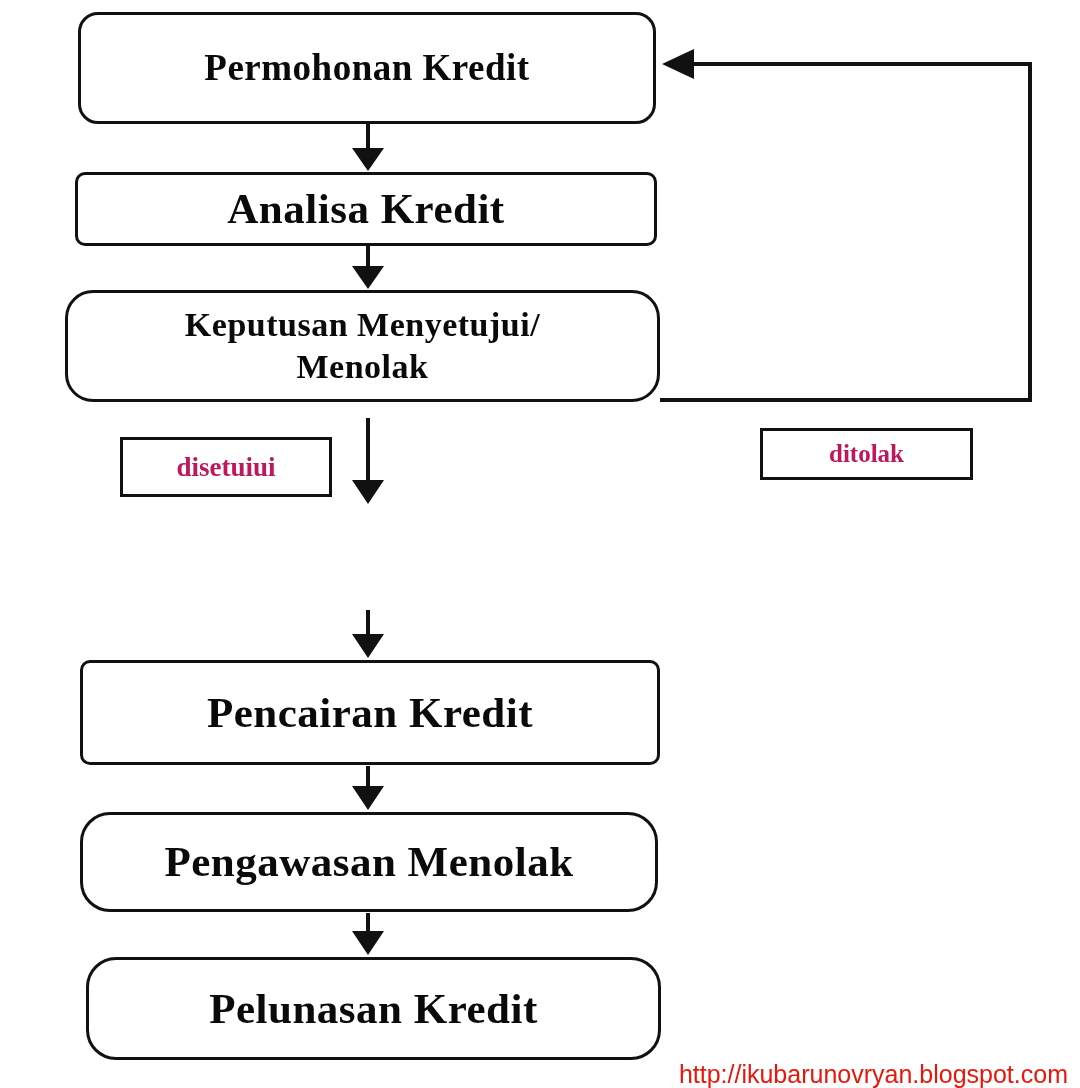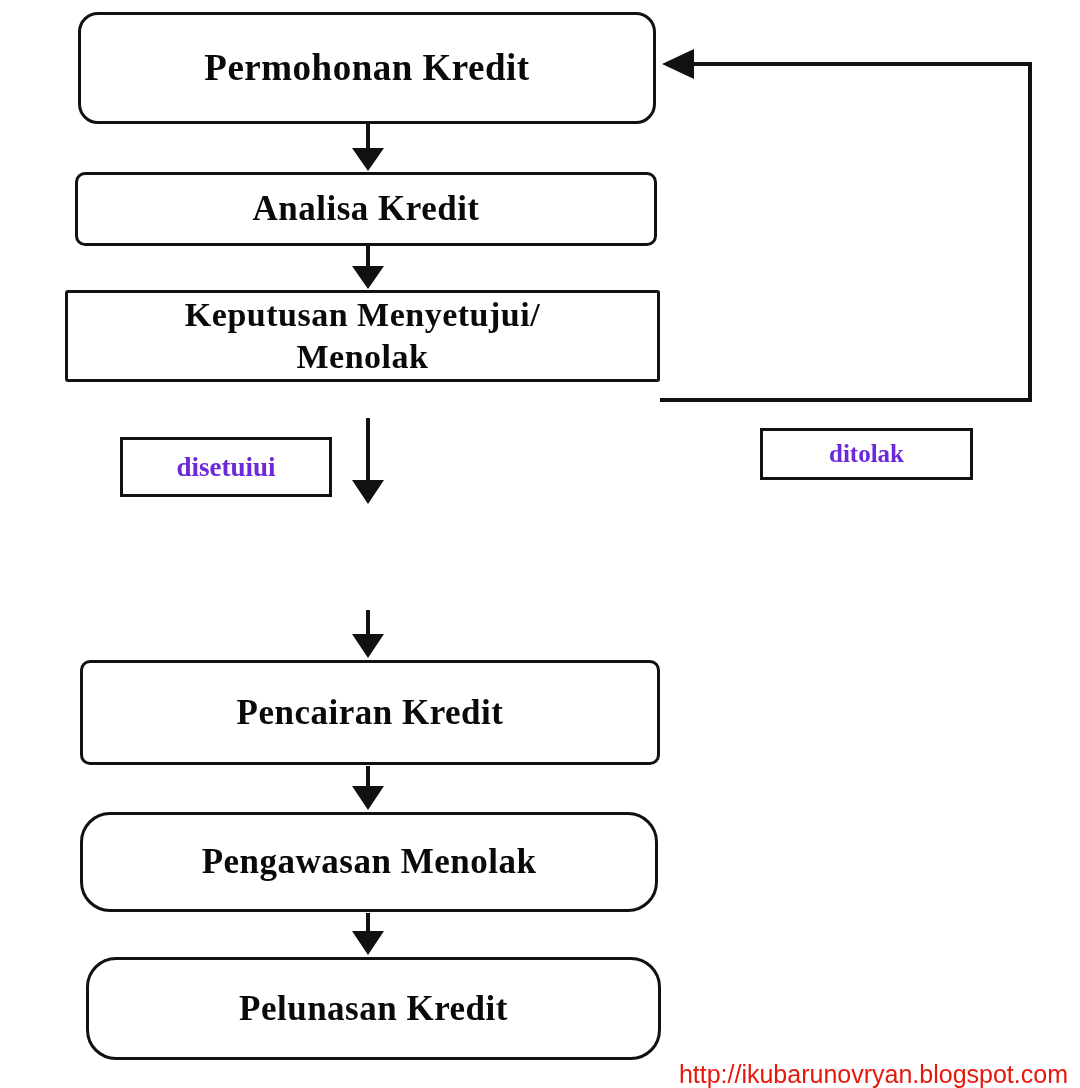--- a/index.html
+++ b/index.html
@@ -21,34 +21,34 @@
   .connectors{position:absolute;left:0;top:0;z-index:1;}
   .connectors line, .connectors polyline{
     stroke:var(--line-color);stroke-width:4;fill:none;
   }
   .connectors polygon{fill:var(--line-color);stroke:none;}
   .node{
     position:absolute;z-index:2;background:#fff;
     border:3px solid var(--line-color);
     display:flex;align-items:center;justify-content:center;
     text-align:center;font-weight:bold;color:#0a0a0a;
-    font-size:35px;letter-spacing:.5px;white-space:pre-line;line-height:1.25;
+    font-size:43px;letter-spacing:.5px;white-space:pre-line;line-height:1.25;
   }
   .node1{left:78px;top:12px;width:578px;height:112px;border-radius:20px;font-size:37px;}
   .node2{left:75px;top:172px;width:582px;height:74px;border-radius:10px;}
-  .node3{left:65px;top:290px;width:595px;height:92px;border-radius:3px;font-size:34px;}
+  .node3{left:65px;top:290px;width:595px;height:112px;border-radius:28px;font-size:34px;}
   .node4{left:80px;top:505px;width:578px;height:105px;border-radius:28px;}
   .node5{left:80px;top:660px;width:580px;height:105px;border-radius:10px;}
   .node6{left:80px;top:812px;width:578px;height:100px;border-radius:30px;}
   .node7{left:80px;top:957px;width:575px;height:103px;border-radius:30px;margin-left:6px;}
   .edge-label{
     position:absolute;z-index:2;background:#fff;
     border:3px solid var(--line-color);
     display:flex;align-items:center;justify-content:center;
-    font-weight:bold;color:#6d28d9;text-align:right;
+    font-weight:bold;color:#be185d;text-align:right;
   }
   .label-approved{left:120px;top:437px;width:212px;height:60px;font-size:27px;}
   .label-rejected{left:760px;top:428px;width:213px;height:52px;font-size:25px;}
   .watermark{
     position:absolute;z-index:3;right:12px;top:1030px;
     font-family:"Liberation Sans", sans-serif;
     font-size:25px;color:var(--watermark-color);
     white-space:nowrap;
     margin-top:30px;
   }

